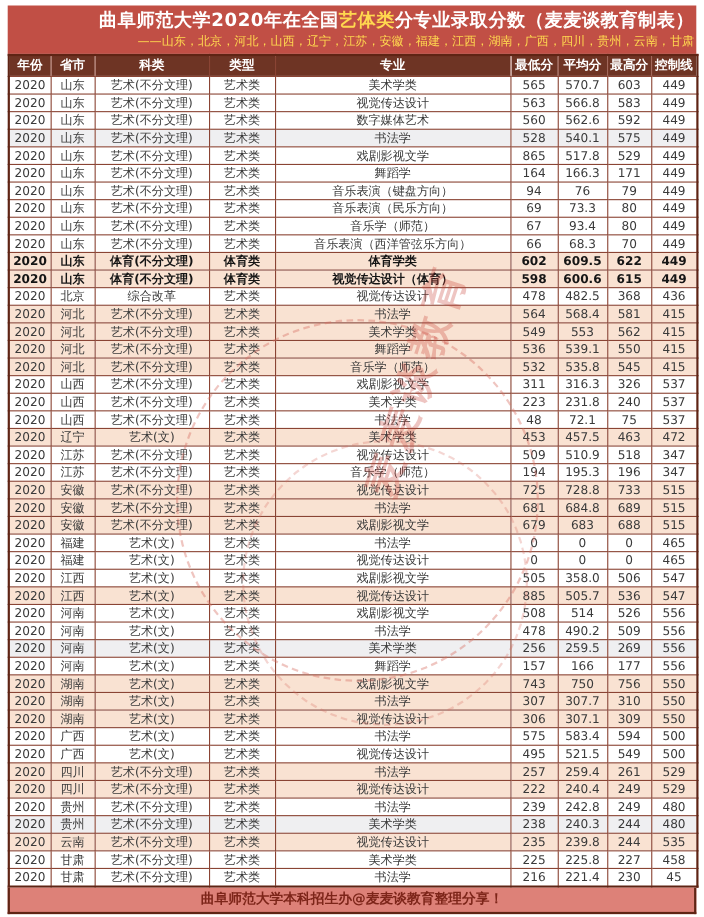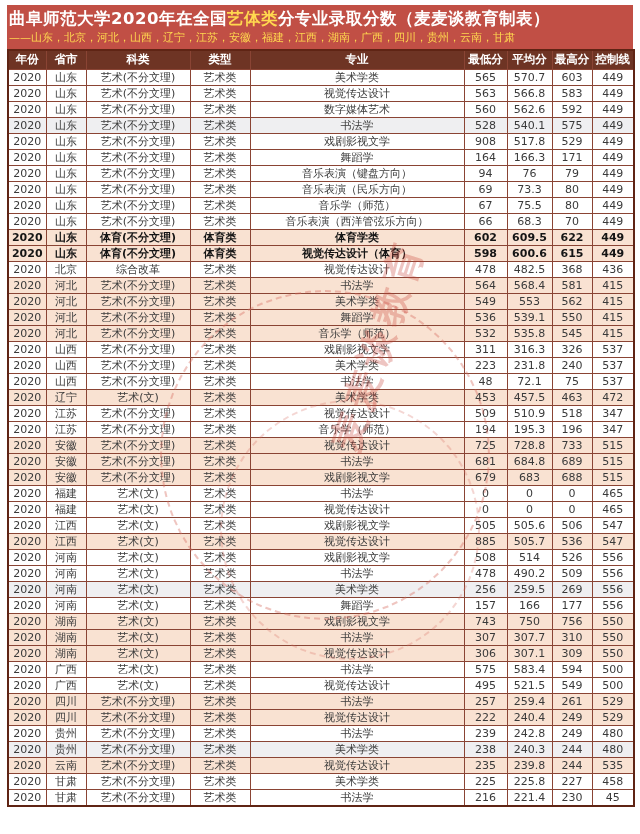--- a/index.html
+++ b/index.html
@@ -15,21 +15,21 @@
   }
   *{box-sizing:border-box;}
   html,body{margin:0;padding:0;}
   body{
     width:640px;height:834px;background:#ffffff;position:relative;overflow:hidden;
     font-family:"DejaVu Sans","Liberation Sans",sans-serif;
   }
   .page{position:relative;padding:5px 7px 0 7px;}
   .banner{
     background:var(--banner-bg);
-    color:#ffffff;text-align:left;
+    color:#ffffff;text-align:right;
     padding:4px 2px 4px 2px;
   }
   .banner-title{font-size:16.5px;font-weight:bold;letter-spacing:0.5px;line-height:20px;white-space:nowrap;}
   .banner-title .hl{color:var(--highlight);}
   .banner-sub{font-size:11px;font-weight:normal;color:var(--highlight);line-height:15px;margin-top:1px;white-space:nowrap;}
   table{
     width:626px;border-collapse:collapse;table-layout:fixed;
     border:2px solid var(--border-dark);
   }
   th,td{
@@ -151,21 +151,21 @@
           <td>540.1</td>
           <td>575</td>
           <td>449</td>
         </tr>
         <tr class="row-plain">
           <td>2020</td>
           <td>山东</td>
           <td>艺术(不分文理)</td>
           <td>艺术类</td>
           <td>戏剧影视文学</td>
-          <td>908</td>
+          <td>865</td>
           <td>517.8</td>
           <td>529</td>
           <td>449</td>
         </tr>
         <tr class="row-plain">
           <td>2020</td>
           <td>山东</td>
           <td>艺术(不分文理)</td>
           <td>艺术类</td>
           <td>舞蹈学</td>
@@ -196,21 +196,21 @@
           <td>80</td>
           <td>449</td>
         </tr>
         <tr class="row-plain">
           <td>2020</td>
           <td>山东</td>
           <td>艺术(不分文理)</td>
           <td>艺术类</td>
           <td>音乐学（师范）</td>
           <td>67</td>
-          <td>75.5</td>
+          <td>93.4</td>
           <td>80</td>
           <td>449</td>
         </tr>
         <tr class="row-plain">
           <td>2020</td>
           <td>山东</td>
           <td>艺术(不分文理)</td>
           <td>艺术类</td>
           <td>音乐表演（西洋管弦乐方向）</td>
           <td>66</td>
@@ -416,21 +416,21 @@
           <td>0</td>
           <td>465</td>
         </tr>
         <tr class="row-plain">
           <td>2020</td>
           <td>江西</td>
           <td>艺术(文)</td>
           <td>艺术类</td>
           <td>戏剧影视文学</td>
           <td>505</td>
-          <td>505.6</td>
+          <td>358.0</td>
           <td>506</td>
           <td>547</td>
         </tr>
         <tr class="row-peach">
           <td>2020</td>
           <td>江西</td>
           <td>艺术(文)</td>
           <td>艺术类</td>
           <td>视觉传达设计</td>
           <td>885</td>
@@ -610,20 +610,21 @@
           <td>艺术类</td>
           <td>书法学</td>
           <td>216</td>
           <td>221.4</td>
           <td>230</td>
           <td>45</td>
         </tr>
       </tbody>
   </table>
 
+  <div class="footer">曲阜师范大学本科招生办@麦麦谈教育整理分享！</div>
 
   <div class="watermark">
     <div class="watermark-arc arc1"></div>
     <div class="watermark-arc arc2"></div>
     <div class="watermark-text">麦麦谈教育</div>
   </div>
 
 </div>
 
 </body></html>

